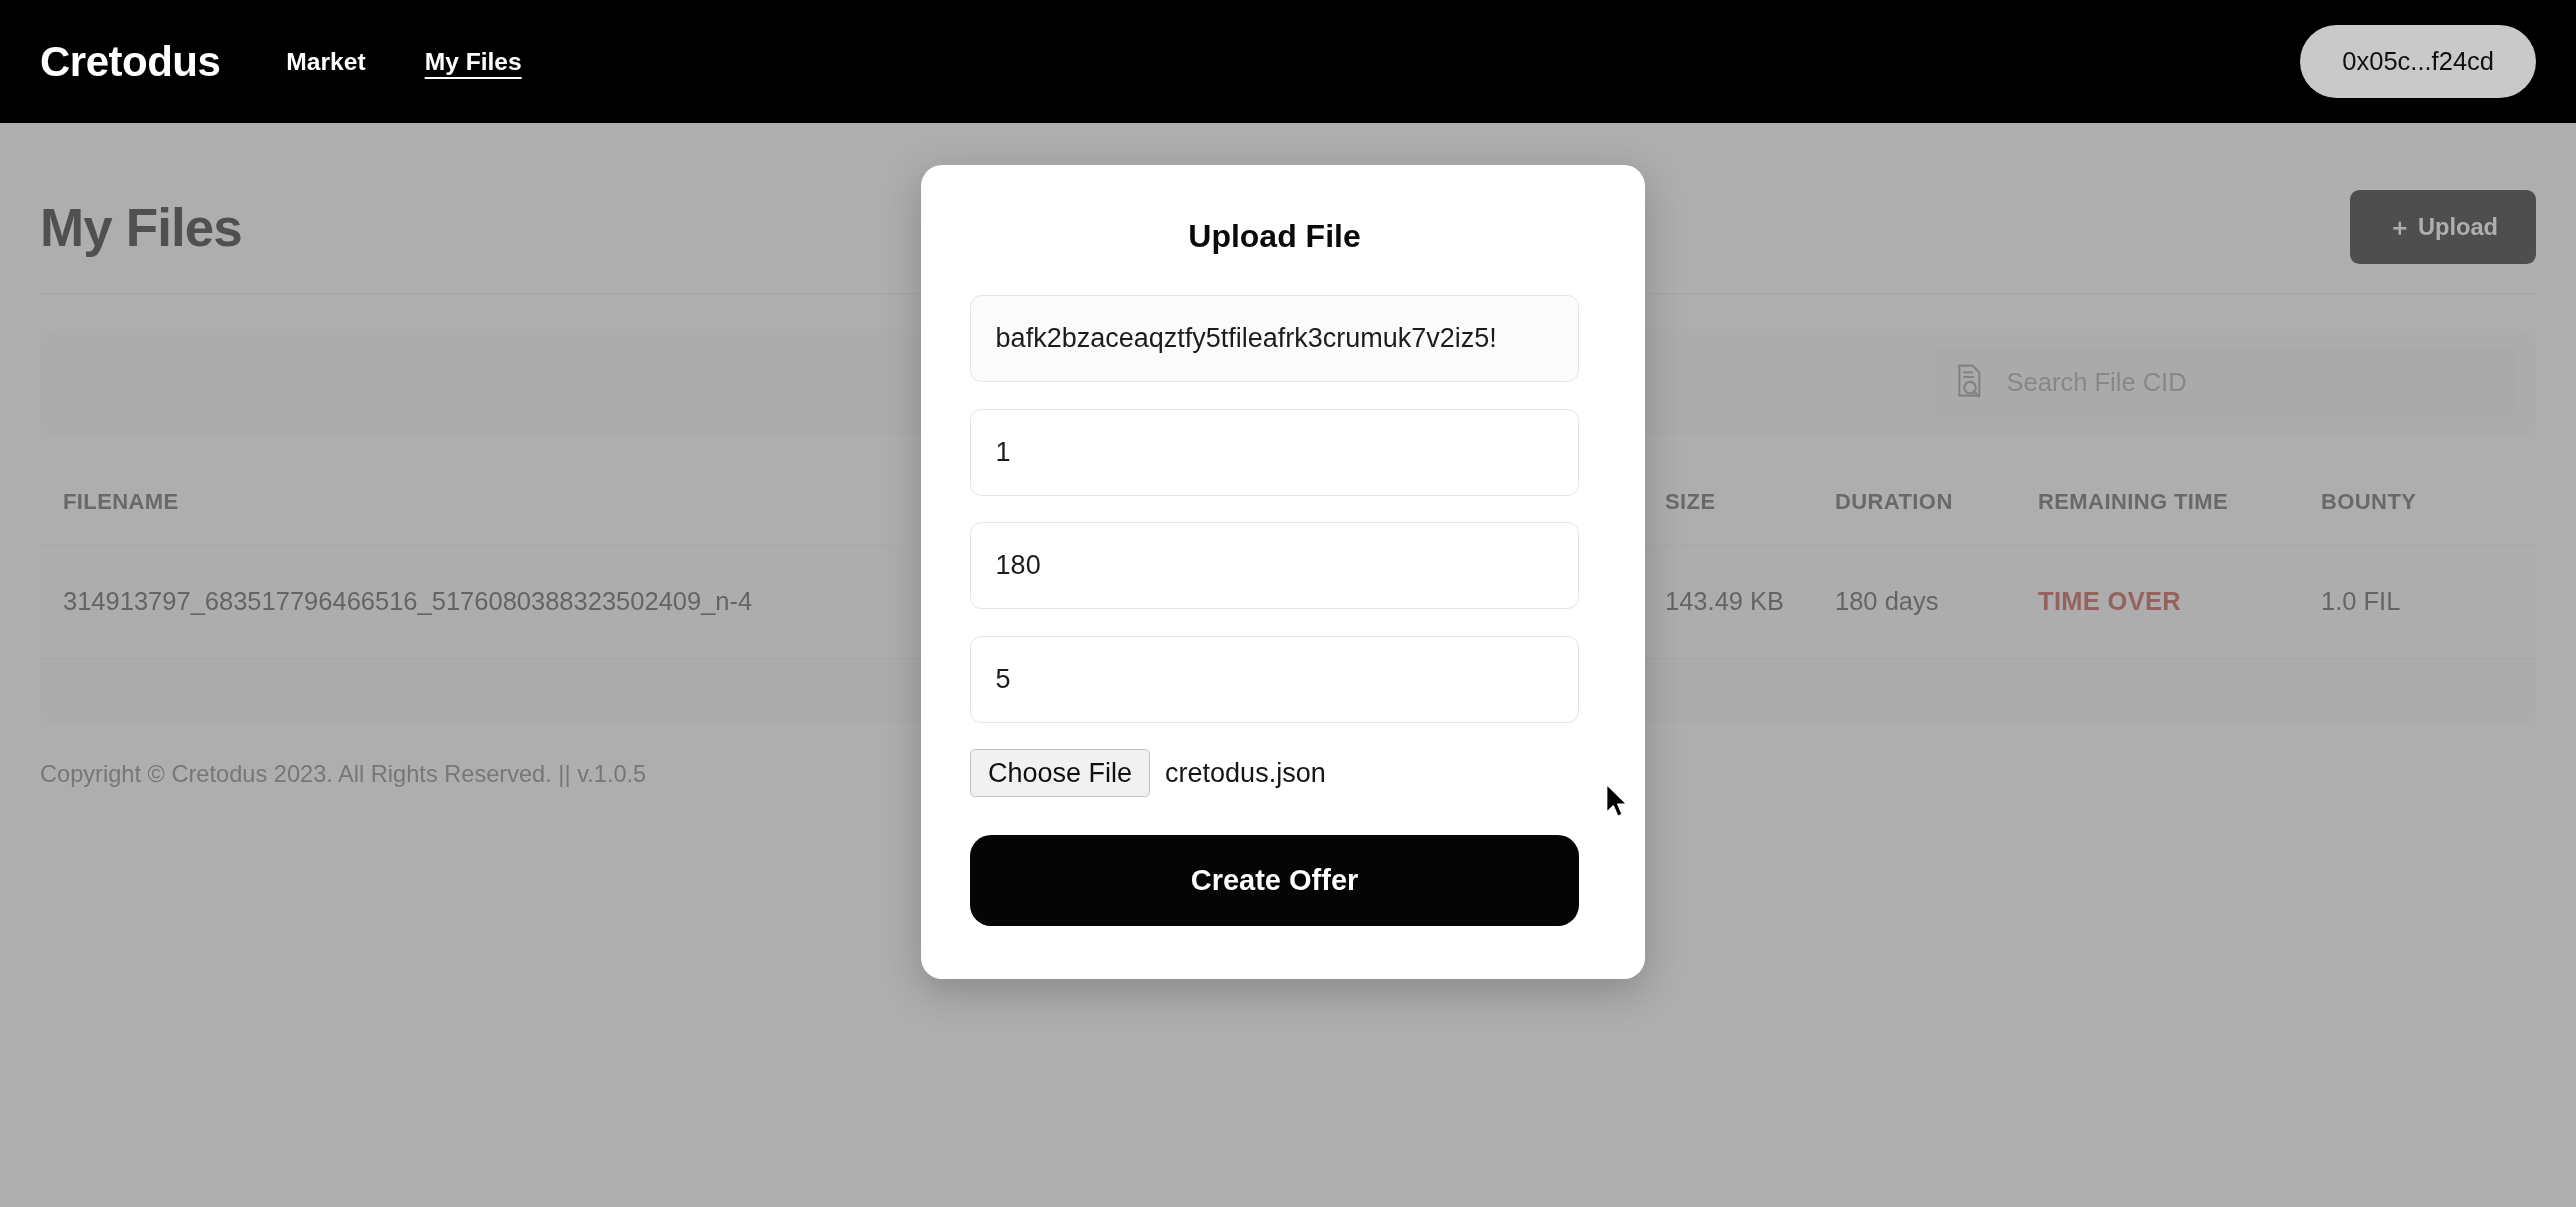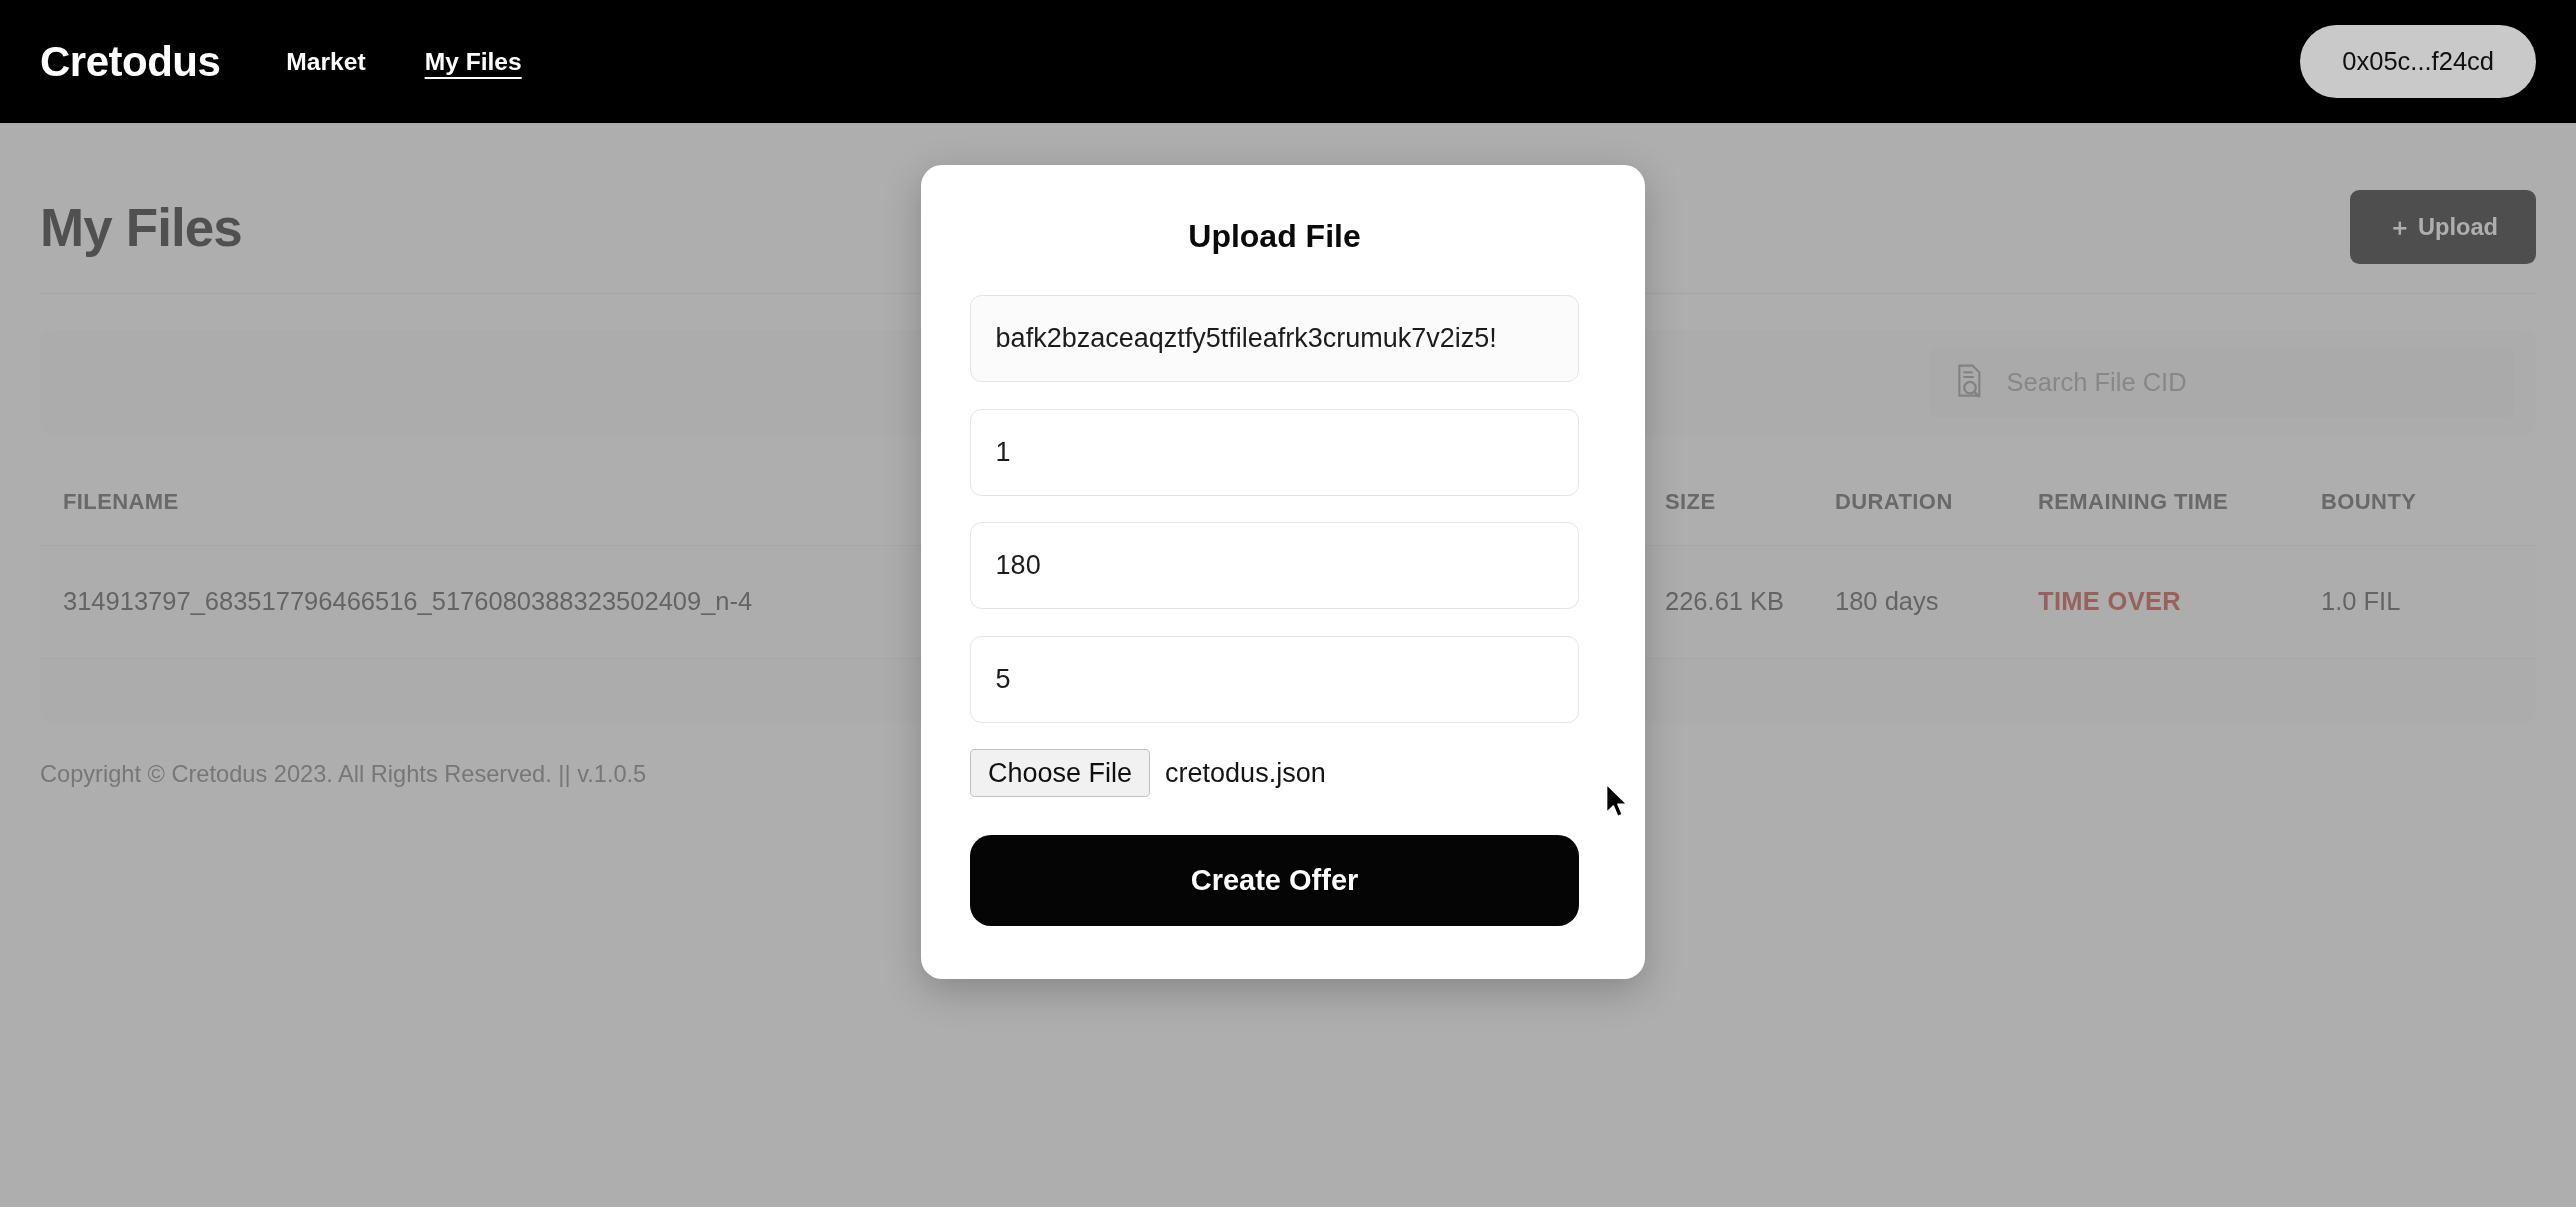--- a/index.html
+++ b/index.html
@@ -316,21 +316,21 @@
       <div class="table-row thead">
         <div class="th col-filename">FILENAME</div>
         <div class="th col-size">SIZE</div>
         <div class="th col-duration">DURATION</div>
         <div class="th col-remain">REMAINING TIME</div>
         <div class="th col-bounty">BOUNTY</div>
       </div>
 
       <div class="table-row tbody-row">
         <div class="td col-filename">314913797_683517796466516_5176080388323502409_n-4</div>
-        <div class="td col-size">226.61 KB</div>
+        <div class="td col-size">143.49 KB</div>
         <div class="td col-duration">180 days</div>
         <div class="td col-remain danger">TIME OVER</div>
         <div class="td col-bounty">1.0 FIL</div>
       </div>
 
       <div class="table-foot"></div>
     </div>
 
     <div class="footer-text">Copyright © Cretodus 2023. All Rights Reserved. || v.1.0.5</div>
   </div>

